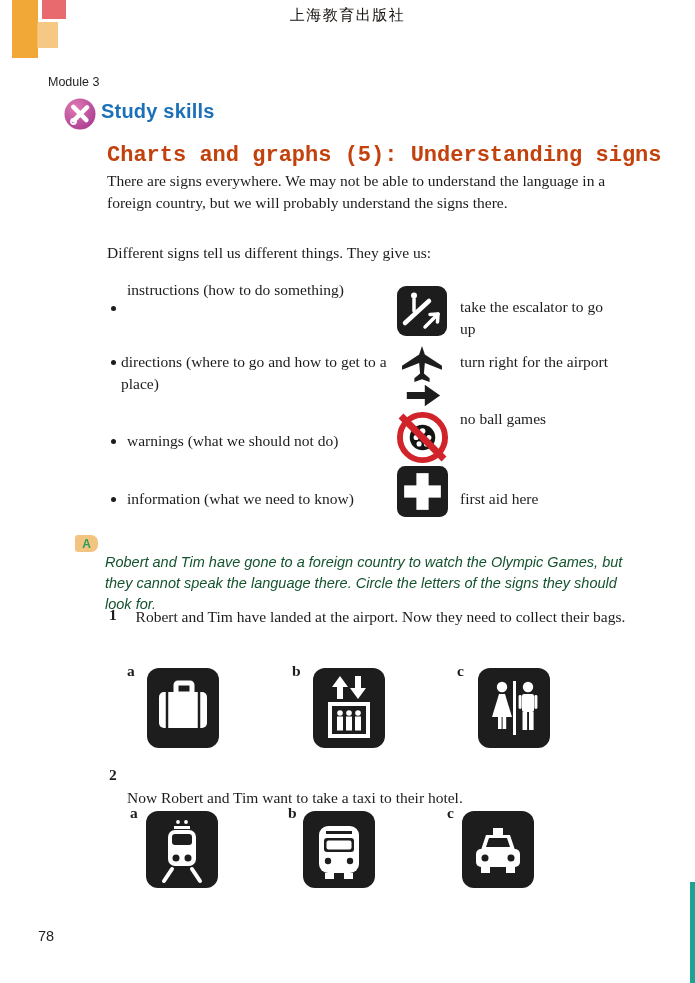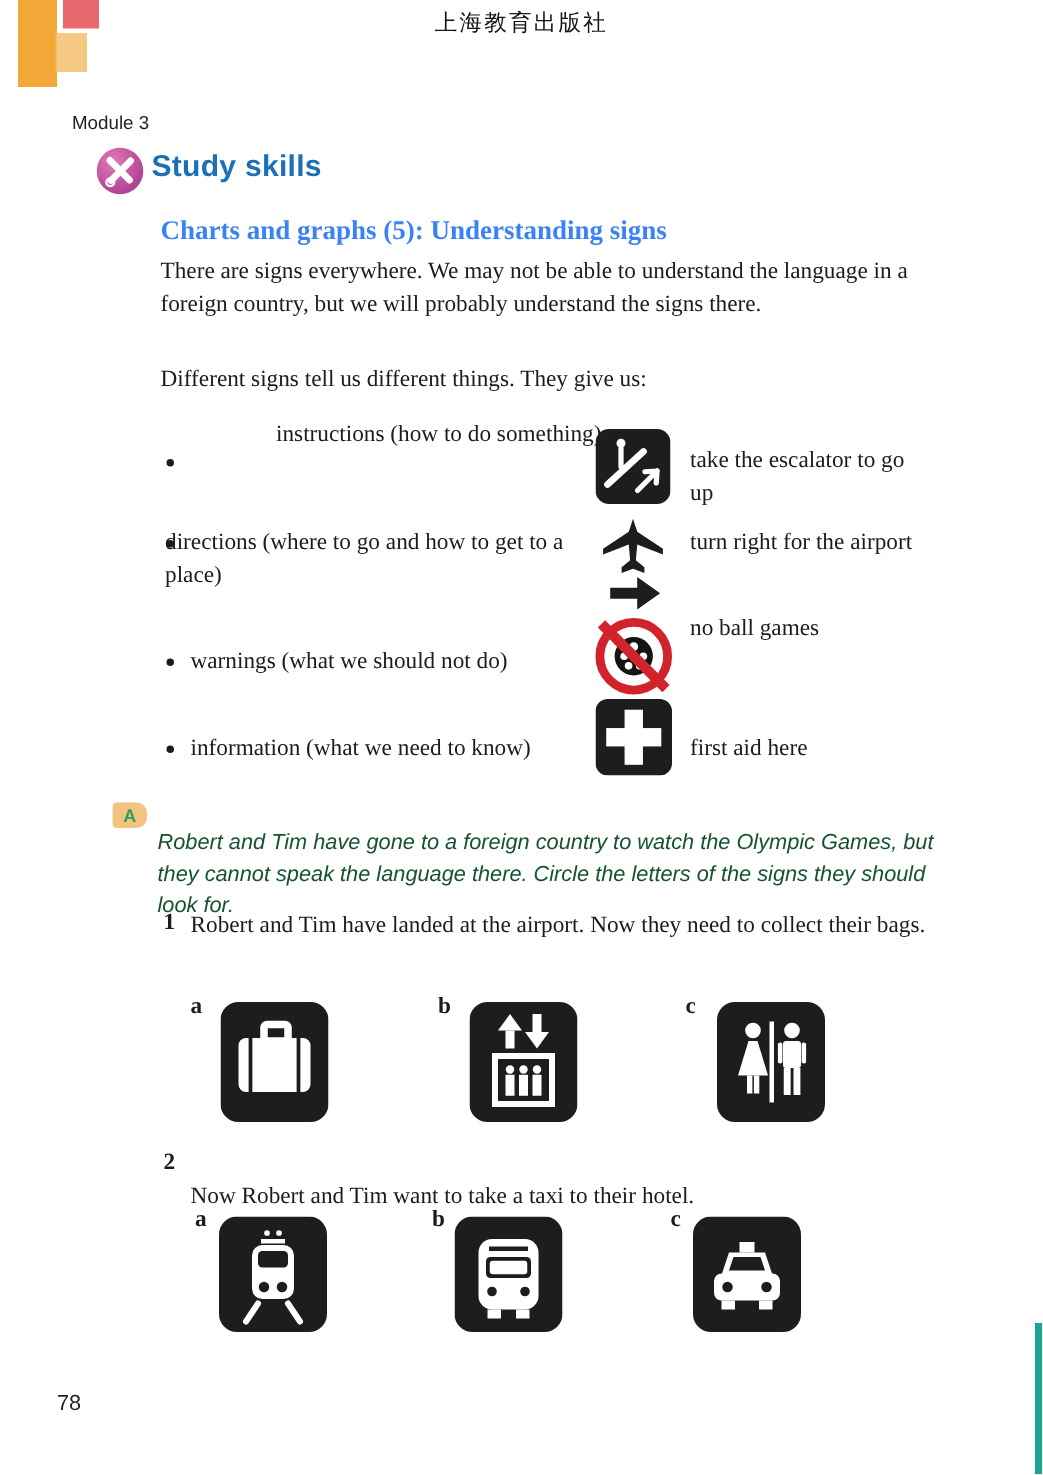--- a/index.html
+++ b/index.html
@@ -14,22 +14,22 @@
   .deco-orange { left:12px; top:0; width:26px; height:58px; background:#F2A837; }
   .deco-light  { left:37px; top:22px; width:21px; height:26px; background:#F3BE6E; opacity:.85; }
   .deco-pink   { left:42px; top:0; width:24px; height:19px; background:#E8696E; }
 
   .module { left:48px; top:43px; font-family:"Liberation Sans", sans-serif; font-size:12.5px; color:#221e1f;margin-top:32px; }
 
   .ss-icon { left:63px; top:97px; width:34px; height:34px; }
   .ss-title { left:101px; top:100px; font-family:"Liberation Sans", sans-serif; font-weight:bold;
               font-size:20px; color:#1C70B8; letter-spacing:.2px; }
 
-  .heading { left:107px; top:143px; font-family:Liberation Serif, serif; font-weight:bold;
-             font-size:18px; color:#3b82f6; }
+  .heading { left:107px; top:143px; font-family:Liberation Mono, monospace; font-weight:bold;
+             font-size:22px; color:#c2410c; }
 
   .para { font-size:15.5px; line-height:22px; color:#1e1b1c; }
   .intro { left:107px; top:170px; width:520px; }
   .leadin { left:107px; top:242px; width:520px; }
 
   .bullet-dot { width:5px; height:5px; border-radius:50%; background:#1e1b1c; }
   .bullet-label { font-size:15.5px; line-height:22px; width:274px; }
   .caption { font-size:15.5px; line-height:22px; }
 
   .sign-icon { display:block; }
@@ -74,37 +74,37 @@
       </g>
     </svg>
   </span>
   <div class="abs ss-title">Study skills</div>
 
   <div class="abs heading">Charts and graphs (5): Understanding signs</div>
   <div class="abs para leadin">Different signs tell us different things. They give us:</div>
   <div class="abs para intro">There are signs everywhere. We may not be able to understand the language in a foreign country, but we will probably understand the signs there.</div>
 
   <span class="abs bullet-dot" style="left:111px; top:306px;"></span>
-  <div class="abs bullet-label" style="left:127px; top:279px;text-align:right;">instructions (how to do something)</div>
+  <div class="abs bullet-label" style="left:127px; top:279px;">instructions (how to do something)</div>
   <span class="abs sign-icon" style="left:397px; top:286px;">
     <svg width="50" height="50" viewBox="0 0 50 50">
       <rect width="50" height="50" rx="9" fill="#1d1d1d"></rect>
       <g stroke="#fff" fill="none" stroke-linecap="round">
         <path d="M8 37 L32 15" stroke-width="4.5"></path>
         <path d="M17 13 L17 25" stroke-width="3.5"></path>
         <path d="M28 41 L41 28" stroke-width="3.5"></path>
         <path d="M41 28 L33 28.5 M41 28 L40.5 36" stroke-width="3.5"></path>
       </g>
       <circle cx="17" cy="9.5" r="3" fill="#fff"></circle>
     </svg>
   </span>
   <div class="abs caption" style="left:460px; top:296px; width:160px;">take the escalator to go up</div>
 
   <span class="abs bullet-dot" style="left:111px; top:360px;"></span>
-  <div class="abs bullet-label" style="left:110px; top:351px;">directions (where to go and how to get to a place)</div>
+  <div class="abs bullet-label" style="left:121px; top:351px;">directions (where to go and how to get to a place)</div>
   <span class="abs sign-icon" style="left:399px; top:344px;">
     <svg width="46" height="38" viewBox="0 0 48 40">
       <path d="M24 2 L27 11 L45 23 L45 27 L27 20 L26 31 L32 36 L32 40 L24 37 L16 40 L16 36 L22 31 L21 20 L3 27 L3 23 L21 11 Z" fill="#1d1d1d"></path>
     </svg>
   </span>
   <span class="abs sign-icon" style="left:403px; top:382px;">
     <svg width="40" height="27" viewBox="0 0 44 30">
       <polygon points="4,11 24,11 24,3 41,15 24,27 24,19 4,19" fill="#1d1d1d"></polygon>
     </svg>
   </span>
@@ -136,21 +136,21 @@
       <rect x="19" y="7" width="12" height="36" fill="#fff"></rect>
       <rect x="7" y="19" width="36" height="12" fill="#fff"></rect>
     </svg>
   </span>
   <div class="abs caption" style="left:460px; top:488px; width:170px;">first aid here</div>
 
   <div class="abs a-badge">A</div>
   <div class="abs a-text">Robert and Tim have gone to a foreign country to watch the Olympic Games, but they cannot speak the language there. Circle the letters of the signs they should look for.</div>
 
   <div class="abs q-num" style="left:109px; top:606px;">1</div>
-  <div class="abs q-text" style="left:127px; top:606px;">Robert and Tim have landed at the airport. Now they need to collect their bags.</div>
+  <div class="abs q-text" style="left:127px; top:606px;text-align:center;">Robert and Tim have landed at the airport. Now they need to collect their bags.</div>
 
   <div class="abs opt-letter" style="left:127px; top:662px;">a</div>
   <span class="abs sign-icon" style="left:147px; top:668px;">
     <svg width="72" height="80" viewBox="0 0 72 80">
       <rect width="72" height="80" rx="12" fill="#1d1d1d"></rect>
       <rect x="29" y="15" width="16" height="11" rx="2" fill="none" stroke="#fff" stroke-width="5"></rect>
       <rect x="12" y="24" width="48" height="36" rx="5" fill="#fff"></rect>
       <line x1="20" y1="24" x2="20" y2="60" stroke="#1d1d1d" stroke-width="2.5"></line>
       <line x1="52" y1="24" x2="52" y2="60" stroke="#1d1d1d" stroke-width="2.5"></line>
     </svg>

